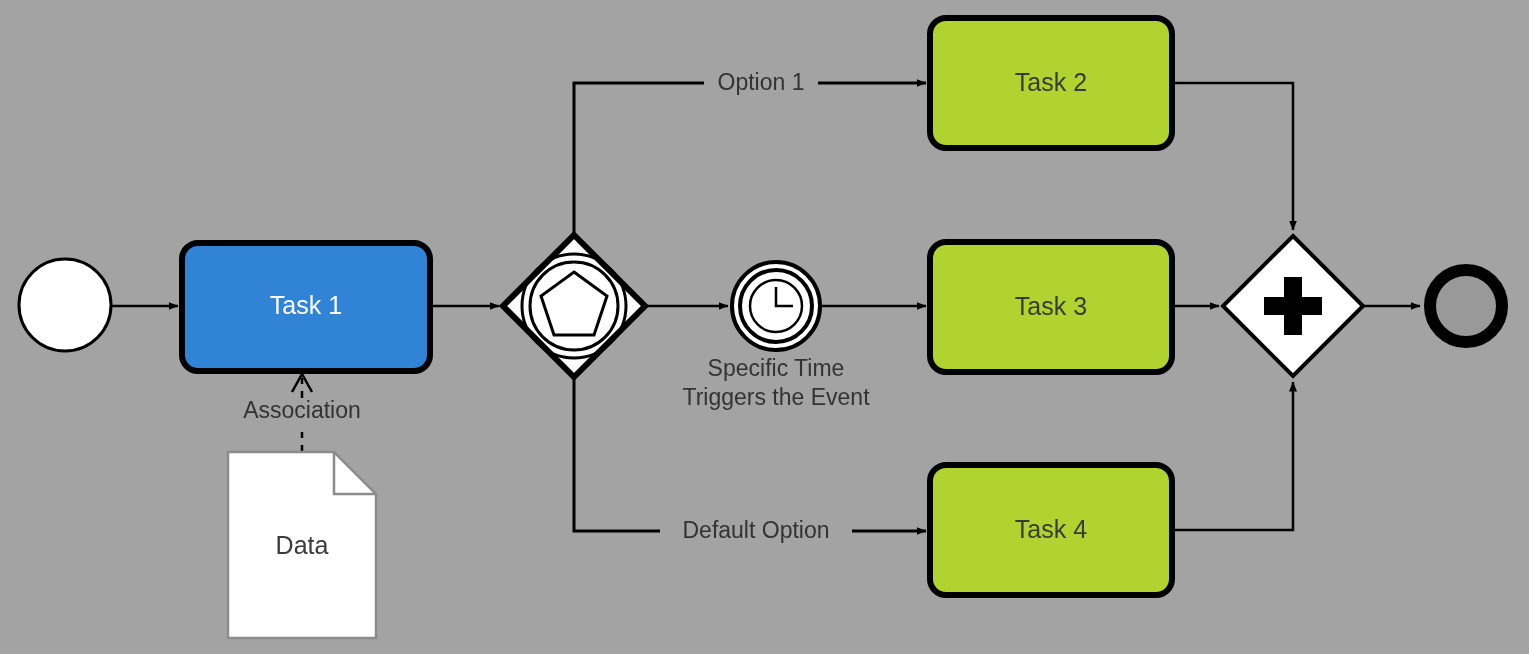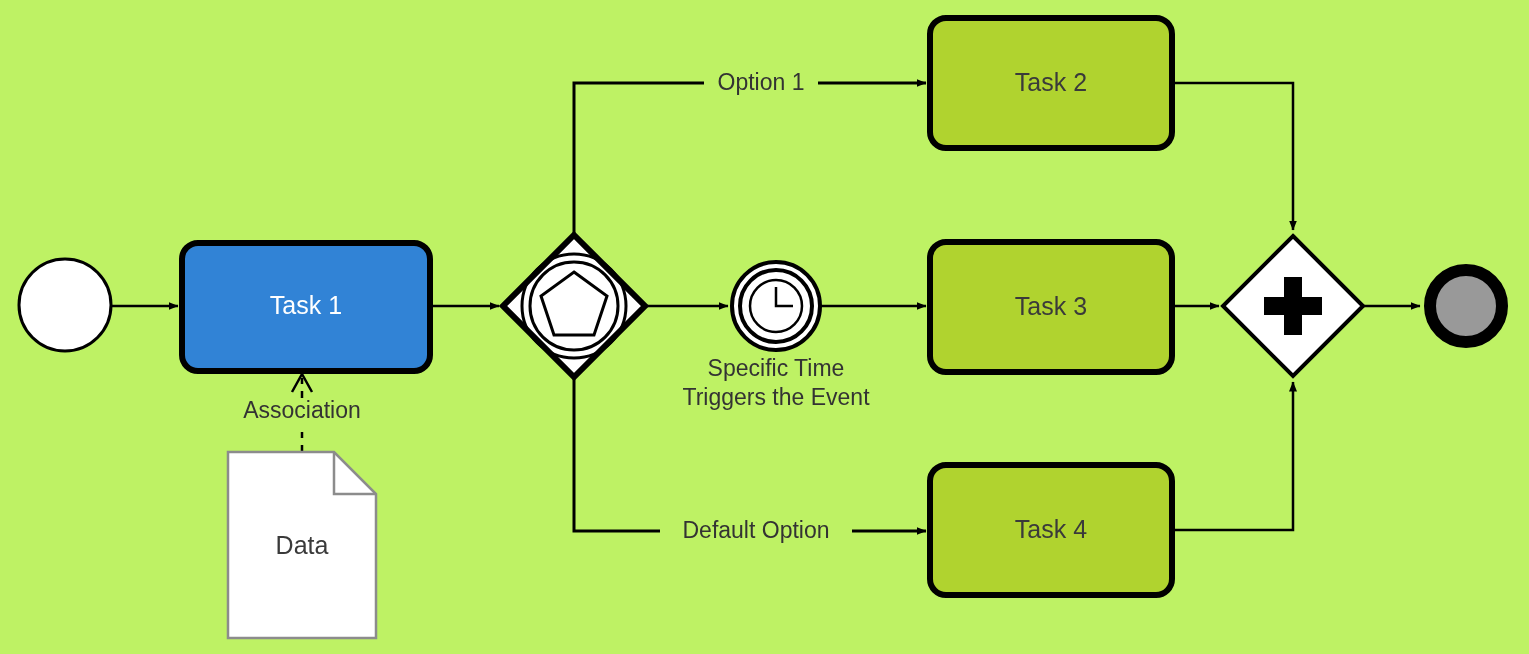--- a/index.html
+++ b/index.html
@@ -8,21 +8,21 @@
     padding: 0;
     background: #ffffff;
   }
   body {
     font-family: "Liberation Sans", sans-serif;
   }
   #canvas {
     position: relative;
     width: 1529px;
     height: 654px;
-    background: #bef264;
+    background: #a3a3a3;
     overflow: hidden;
   }
   #canvas svg {
     position: absolute;
     top: 0;
     left: 0;
     width: 1529px;
     height: 654px;
   }
   .node-label {

